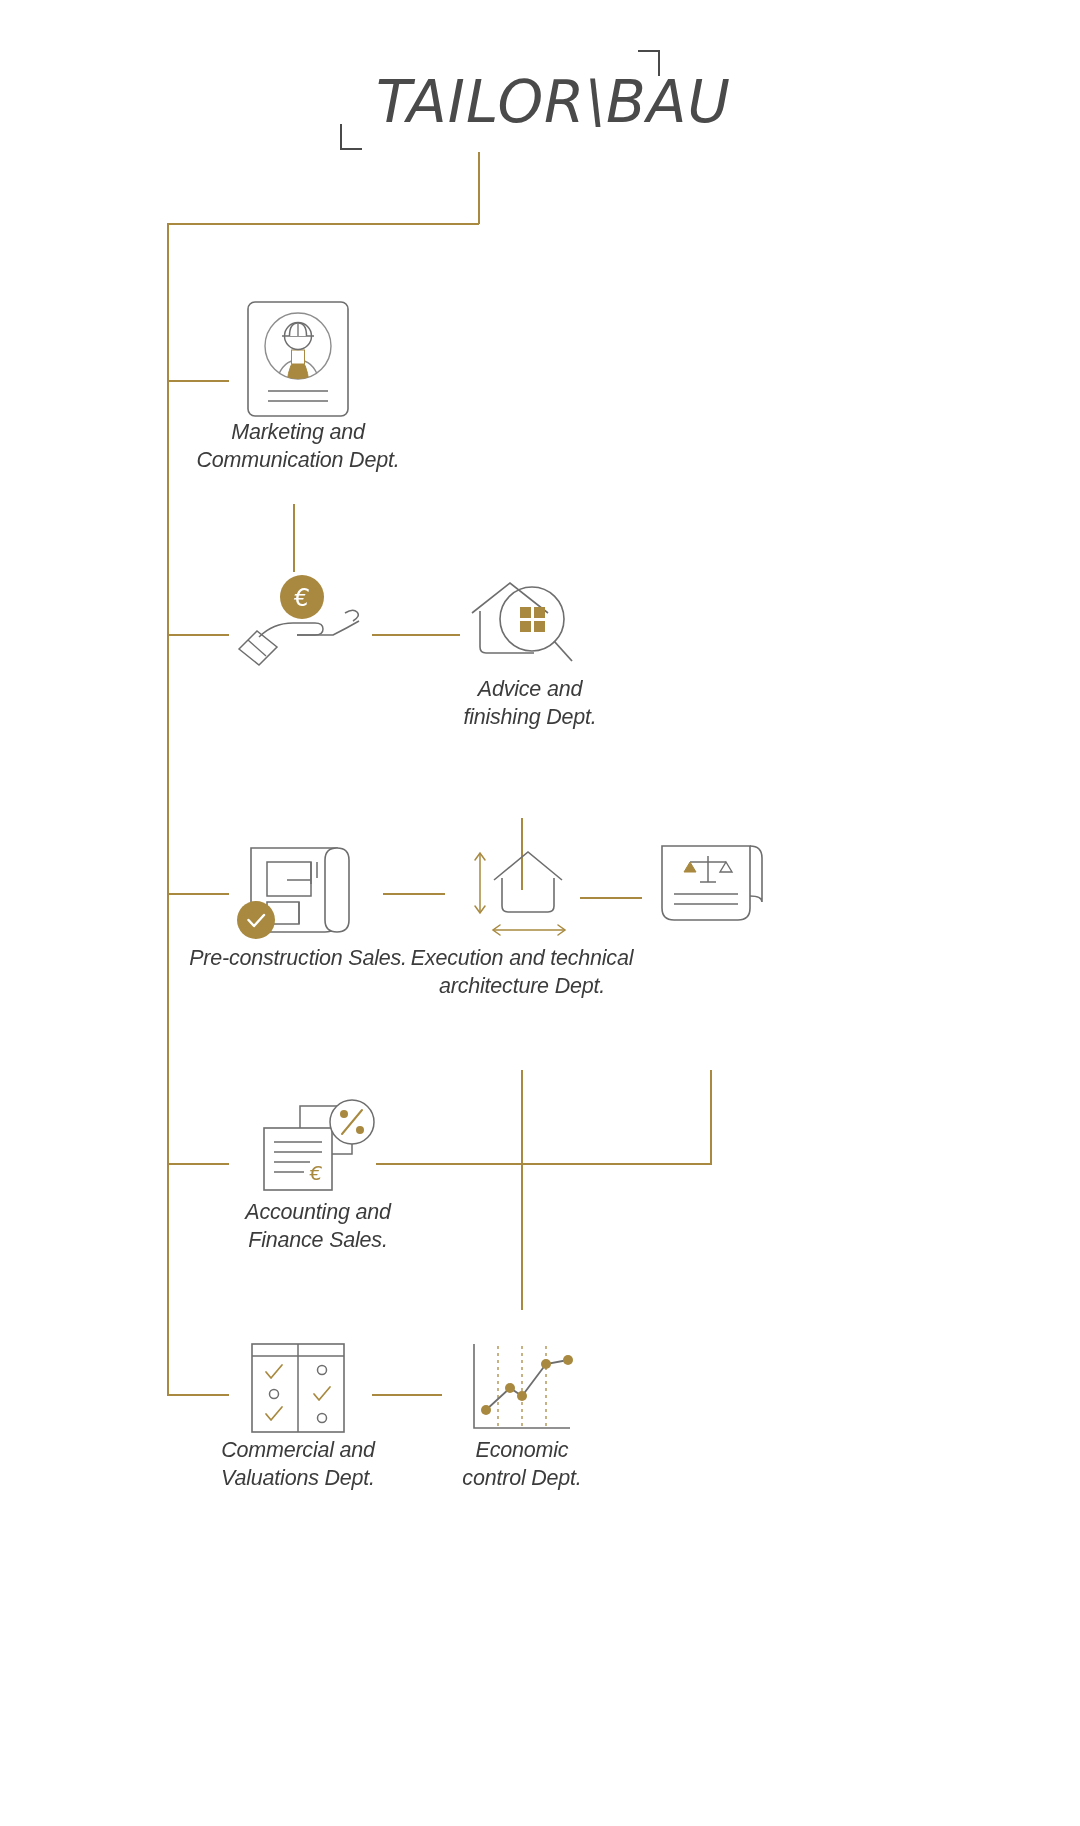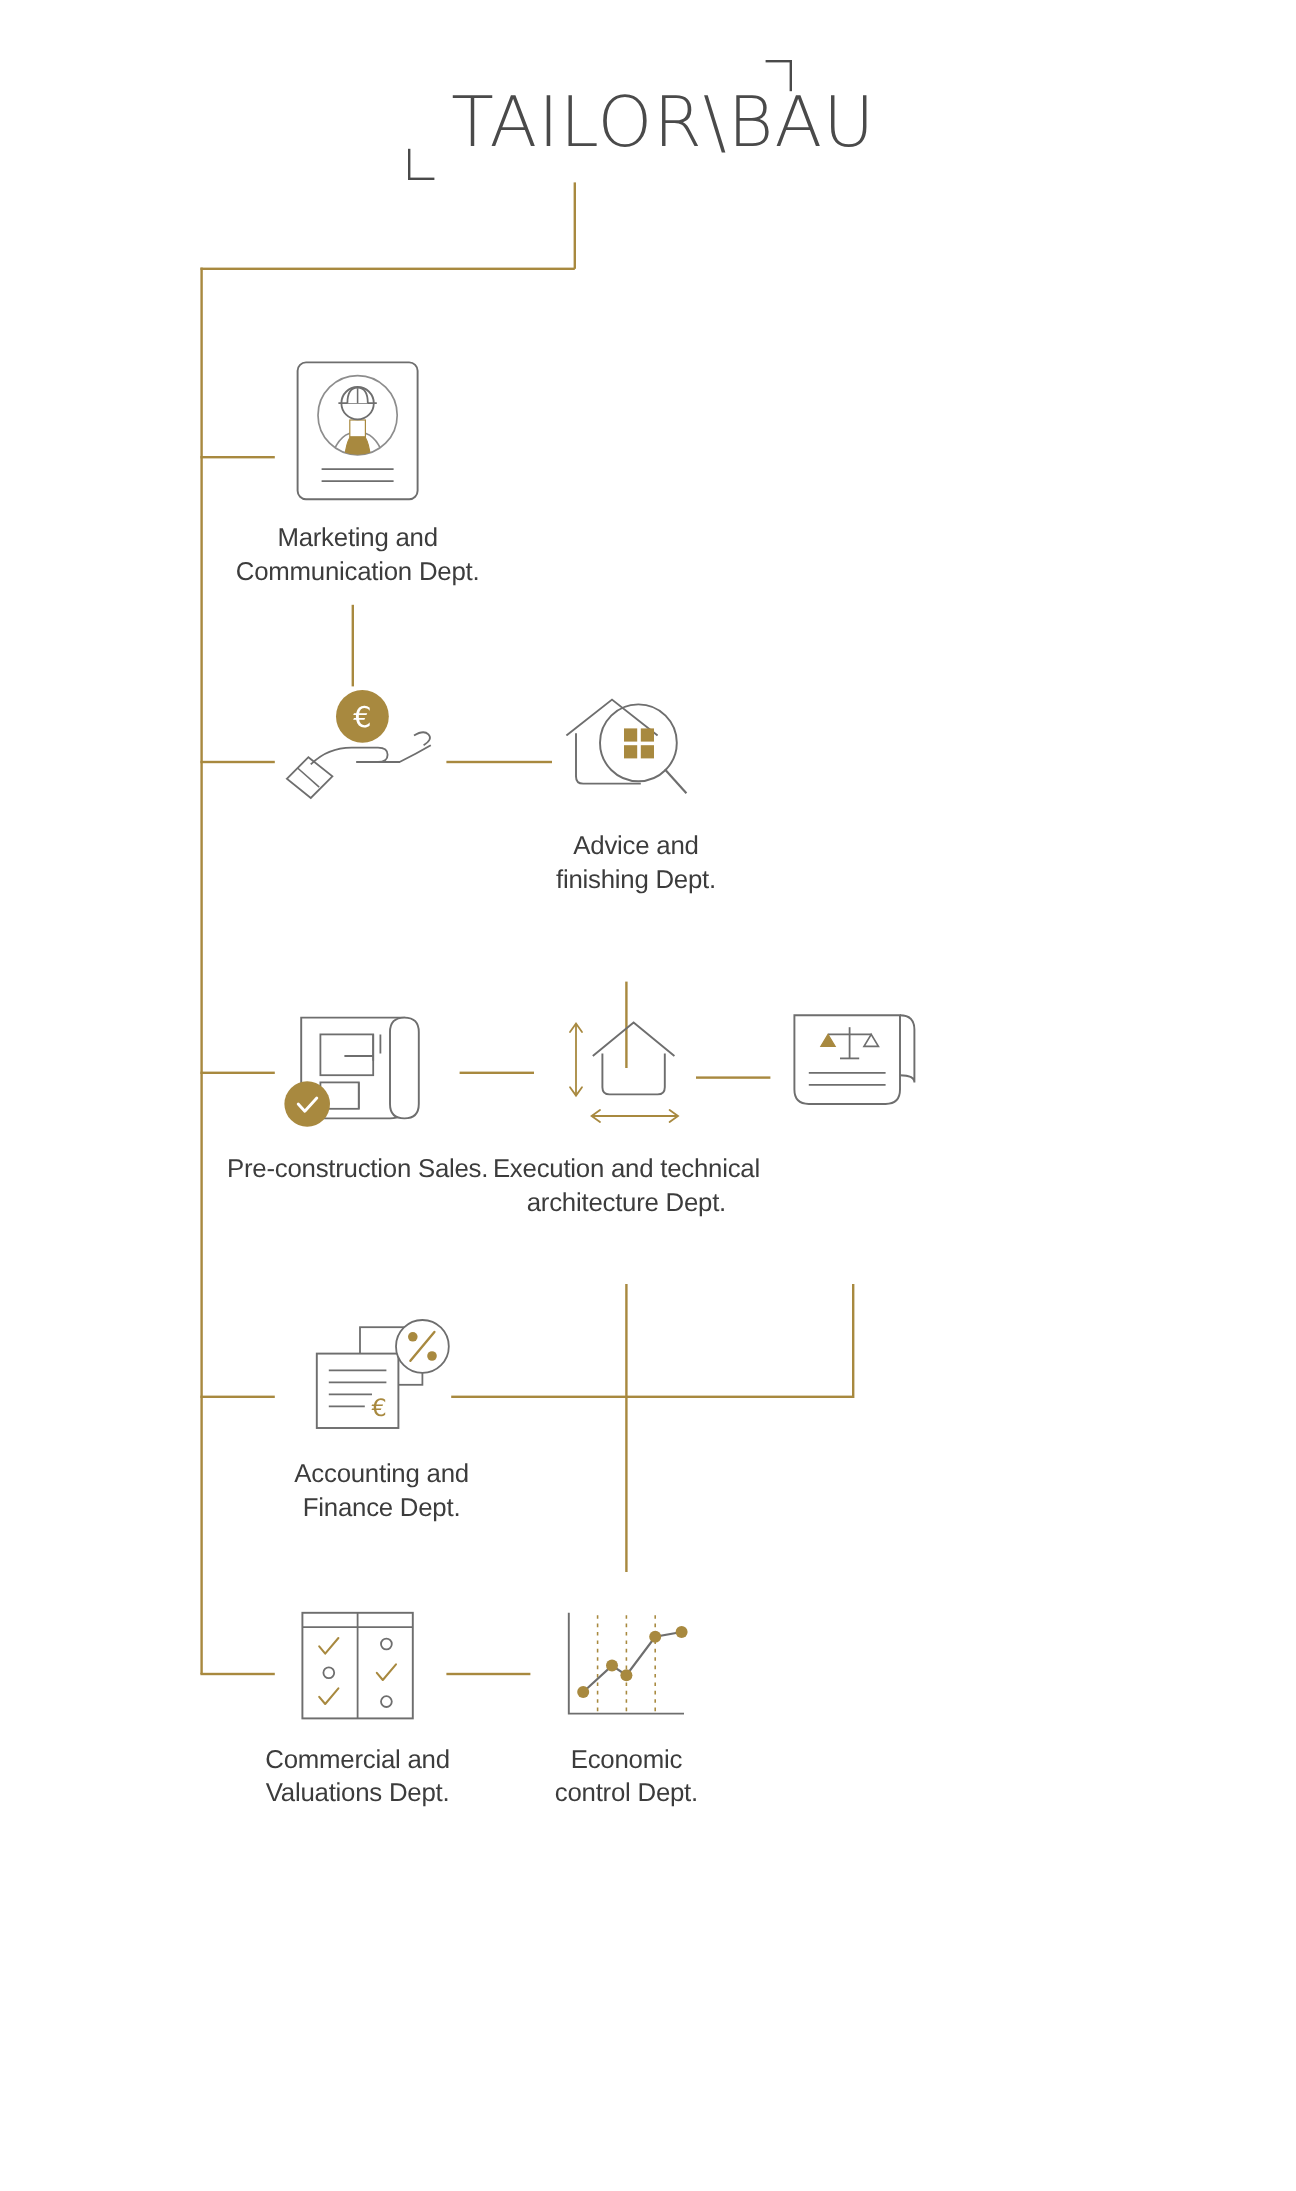--- a/index.html
+++ b/index.html
@@ -2,21 +2,21 @@
 <html><head>
 <meta charset="utf-8">
 <style>
   * { box-sizing: border-box; margin: 0; padding: 0; }
   html, body {
     width: 1080px; height: 1826px;
     background: #ffffff;
     font-family: "Liberation Sans", sans-serif;
     overflow: hidden;
   }
-  #stage { position: relative; width: 970px; height: 1826px; }
+  #stage { position: relative; width: 970px; height: 1826px; font-style: italic; }
 
   
   #logo-block { position: absolute; left: 340px; top: 50px; width: 320px; height: 100px; }
   #logo-text {
     position: absolute; left: 36px; top: 18px;
     font-size: 58px; letter-spacing: 1px;
     color: #4a4a4a; font-weight: 300;
     font-family: "DejaVu Sans", sans-serif;
     white-space: nowrap;
   }
@@ -26,21 +26,21 @@
 
   
   .ln { position: absolute; background: #a8893f; }
   .lnh { height: 1.6px; }
   .lnv { width: 1.6px; }
 
   
   .node { position: absolute; text-align: center; }
   .node .icon { position: relative; margin: 0 auto; }
   .node .cap {
-    margin-top: 16px;
+    margin-top: 0;
     font-size: 21.5px; line-height: 1.32;
     color: #3c3c3c;
     font-family: "Liberation Sans", sans-serif;
     white-space: pre-line;
     letter-spacing: -0.2px;
   }
 
   
   svg { display: block; overflow: visible; }
 </style>
@@ -194,21 +194,21 @@
         <rect x="8" y="28" width="68" height="62" fill="#ffffff" stroke="#6e6e6e" stroke-width="1.6"></rect>
         <path d="M18 42 h48 M18 52 h48 M18 62 h36 M18 72 h30" stroke="#6e6e6e" stroke-width="1.4" fill="none"></path>
         <text x="60" y="80" text-anchor="middle" font-family="DejaVu Sans, sans-serif" font-size="20" fill="#a8893f">€</text>
         <circle cx="96" cy="22" r="22" fill="#ffffff" stroke="#6e6e6e" stroke-width="1.5"></circle>
         <circle cx="88" cy="14" r="4" fill="#a8893f"></circle>
         <circle cx="104" cy="30" r="4" fill="#a8893f"></circle>
         <path d="M106 10 L86 34" stroke="#a8893f" stroke-width="2" stroke-linecap="round"></path>
       </svg>
     </div>
     <div class="cap">Accounting and
-Finance Dept.</div>
+Finance Sales.</div>
   </div>
 
   <div class="node" style="left:158px; top:1340px; width:280px;">
     <div class="icon" style="width:104px;height:96px;">
       <svg width="104" height="96" viewBox="0 0 104 96">
         <rect x="6" y="4" width="92" height="88" fill="none" stroke="#6e6e6e" stroke-width="1.6"></rect>
         <path d="M52 4 v88" stroke="#6e6e6e" stroke-width="1.5"></path>
         <path d="M6 16 h92" stroke="#6e6e6e" stroke-width="1.5"></path>
         <path d="M20 32 l5 6 l11 -13" fill="none" stroke="#a8893f" stroke-width="1.7" stroke-linecap="round" stroke-linejoin="round"></path>
         <circle cx="28" cy="54" r="4.5" fill="none" stroke="#6e6e6e" stroke-width="1.5"></circle>

